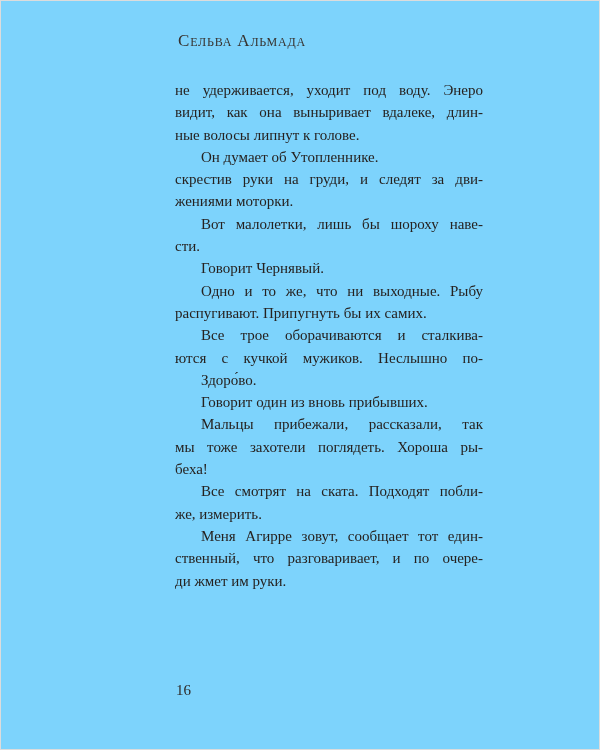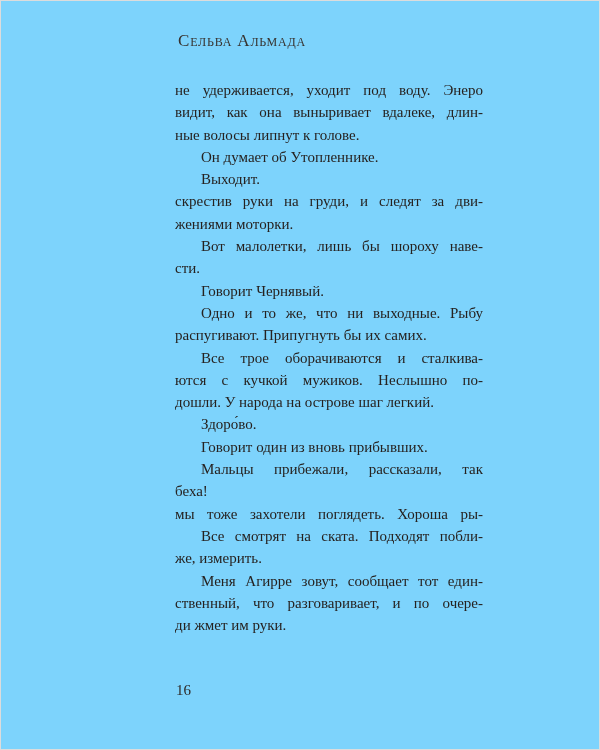--- a/index.html
+++ b/index.html
@@ -54,36 +54,34 @@
 
 <div class="page">
 
   <div class="running-header">Сельва Альмада</div>
 
   <div class="body-text">
     <div class="line">не удерживается, уходит под воду. Энеро</div>
     <div class="line">видит, как она выныривает вдалеке, длин-</div>
     <div class="line last">ные волосы липнут к голове.</div>
     <div class="line indent last">Он думает об Утопленнике.</div>
-    <div class="line indent last">Выходит.</div>
     <div class="line">скрестив руки на груди, и следят за дви-</div>
     <div class="line last">жениями моторки.</div>
     <div class="line indent">Вот малолетки, лишь бы шороху наве-</div>
     <div class="line last">сти.</div>
     <div class="line indent last">Говорит Чернявый.</div>
     <div class="line indent">Одно и то же, что ни выходные. Рыбу</div>
     <div class="line last">распугивают. Припугнуть бы их самих.</div>
     <div class="line indent">Все трое оборачиваются и сталкива-</div>
     <div class="line">ются с кучкой мужиков. Неслышно по-</div>
-    <div class="line last">дошли. У народа на острове шаг легкий.</div>
     <div class="line indent last">Здоро́во.</div>
     <div class="line indent last">Говорит один из вновь прибывших.</div>
     <div class="line indent">Мальцы прибежали, рассказали, так</div>
+    <div class="line">мы тоже захотели поглядеть. Хороша ры-</div>
     <div class="line last">беха!</div>
-    <div class="line">мы тоже захотели поглядеть. Хороша ры-</div>
     <div class="line indent">Все смотрят на ската. Подходят побли-</div>
     <div class="line last">же, измерить.</div>
     <div class="line indent">Меня Агирре зовут, сообщает тот един-</div>
     <div class="line">ственный, что разговаривает, и по очере-</div>
     <div class="line last">ди жмет им руки.</div>
   </div>
 
   <div class="page-number">16</div>
 
 </div>

